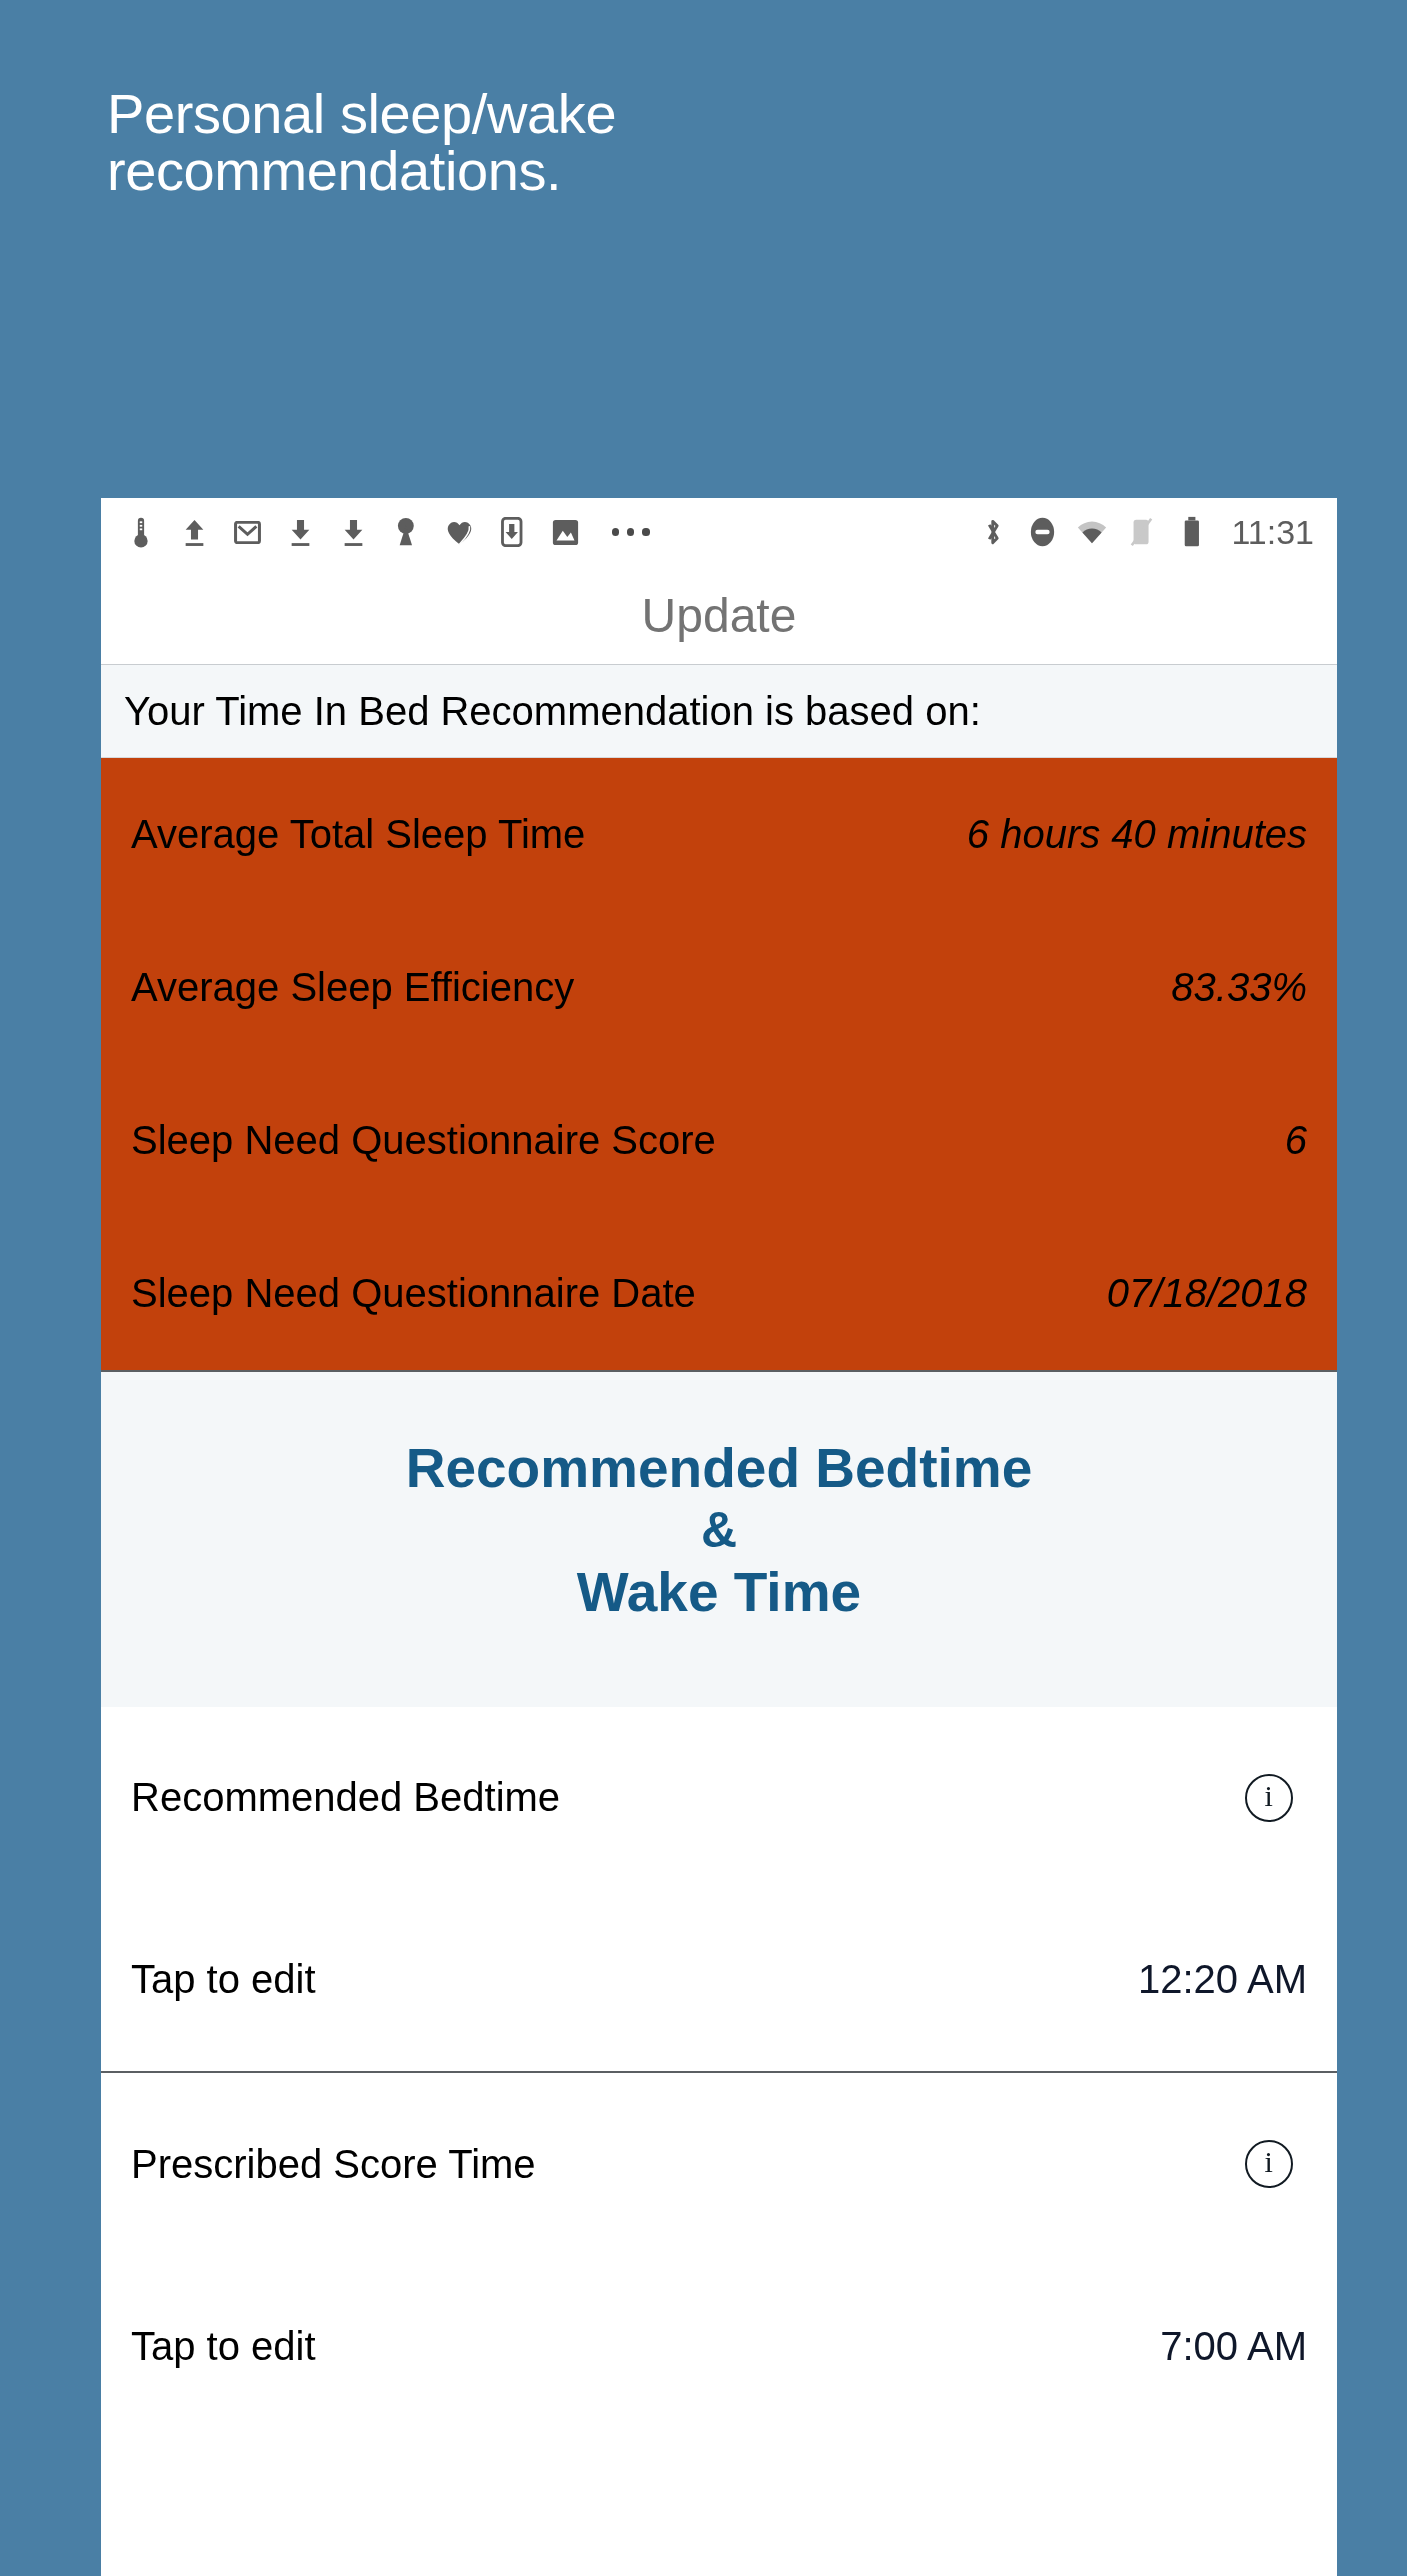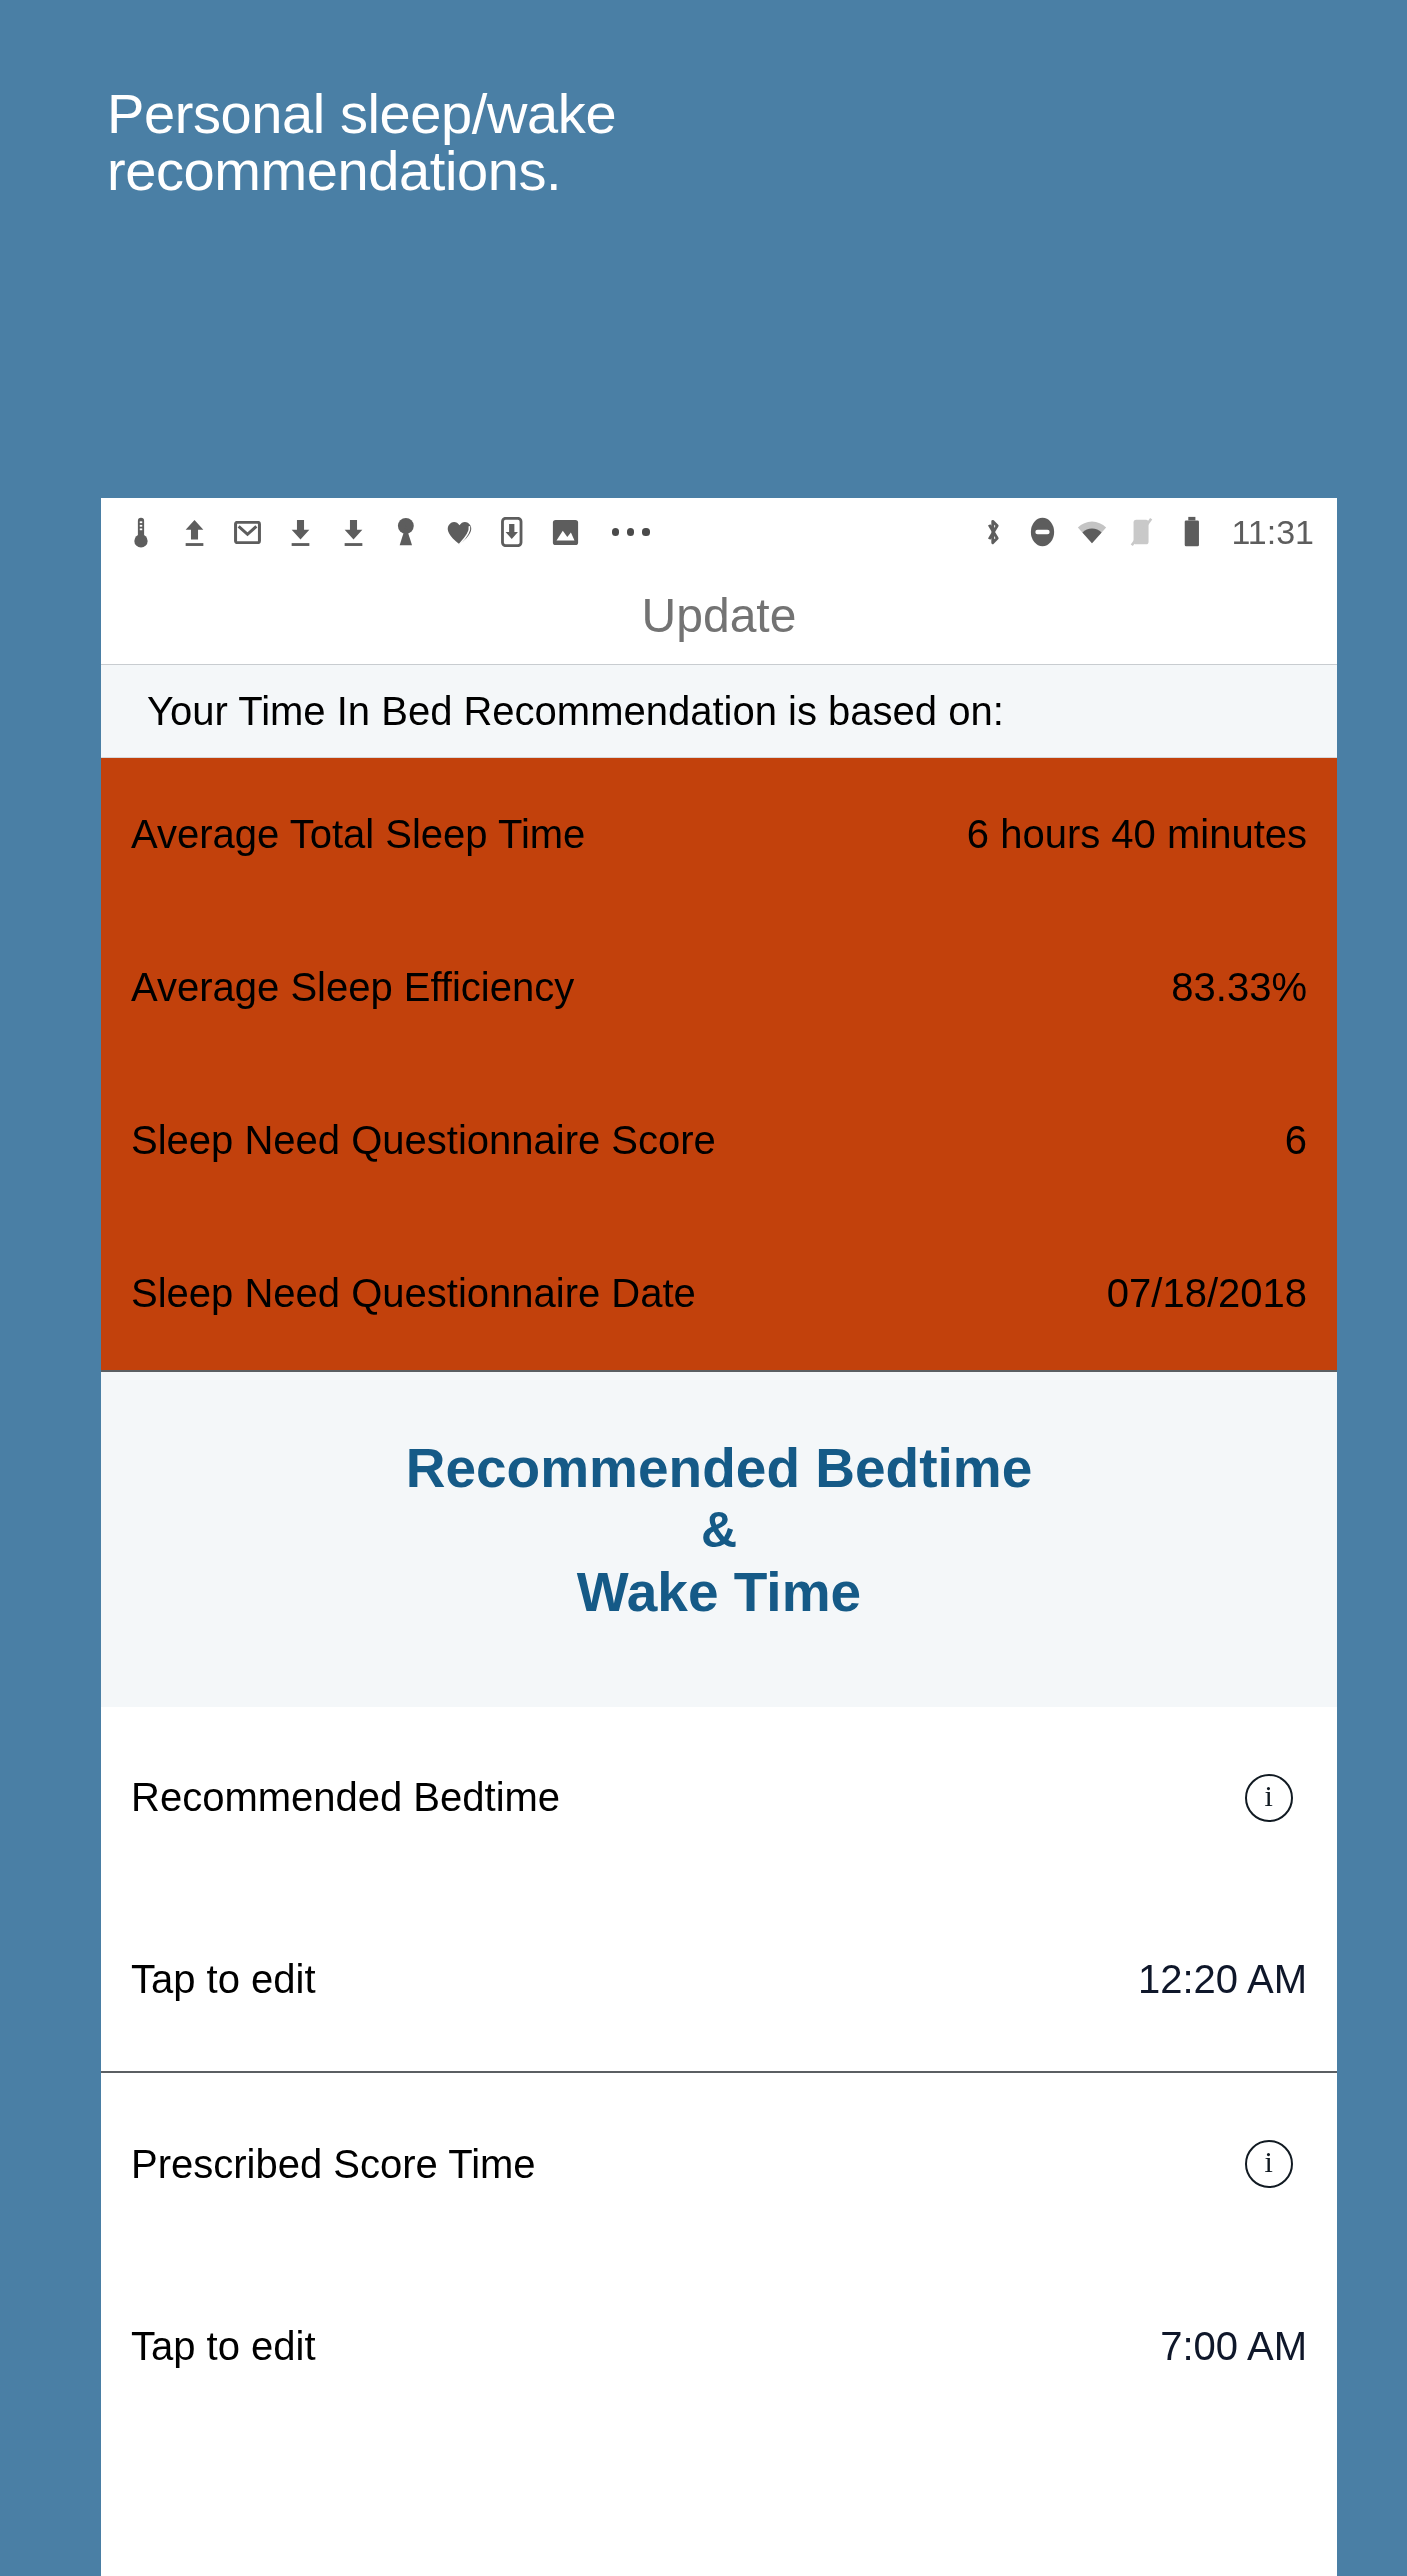--- a/index.html
+++ b/index.html
@@ -103,21 +103,21 @@
     font-weight: 400;
   }
 
   
   .section-header {
     background: #f4f7f9;
     border-bottom: 1.8px solid #d5d9dd;
     height: 93px;
     display: flex;
     align-items: center;
-    padding: 0 46px;
+    padding: 0 23px;
     box-sizing: border-box;
   }
   .section-header .label {
     font-size: 40px;
     color: #000000;
   }
 
   .kv-list {
     background: #c2410c;
     border-bottom: 2.7px solid #5b5f63;
@@ -133,20 +133,21 @@
   .kv-row .k {
     font-size: 40px;
     color: #000000;
     white-space: nowrap;
   }
   .kv-row .v {
     font-size: 40px;
     color: #000000;
     white-space: nowrap;
     text-align: left;
+    font-style: italic;
   }
 
   
   .headline-block {
     background: #f4f7f9;
     padding: 64px 0 82px 0;
     text-align: center;
   }
   .headline-block .line {
     color: #155a87;

